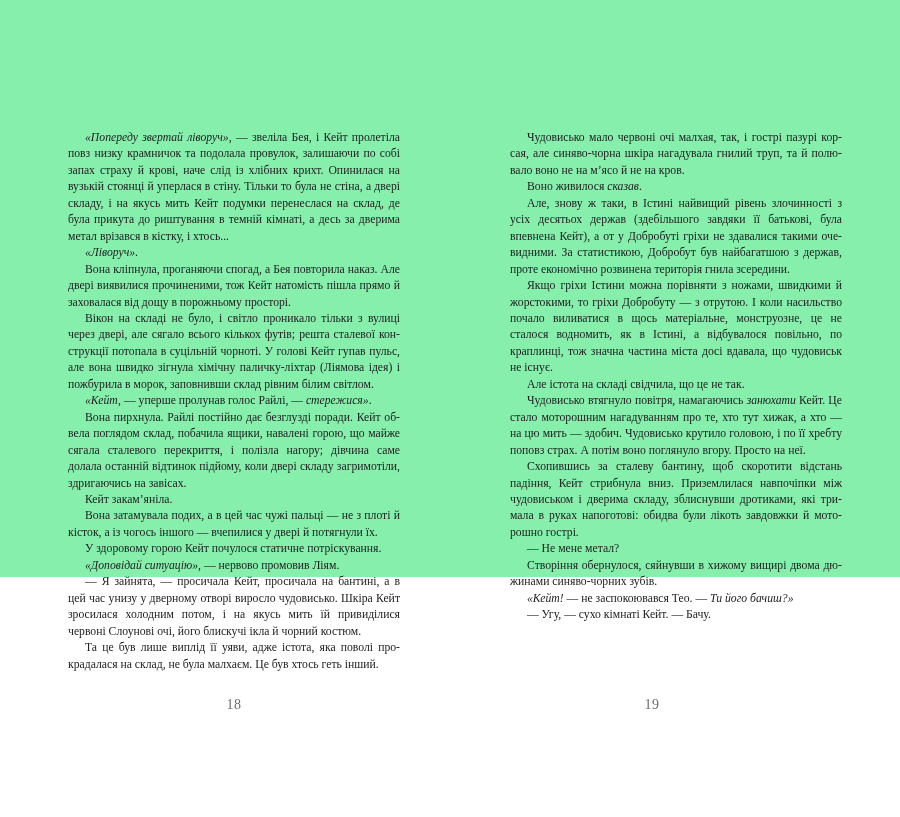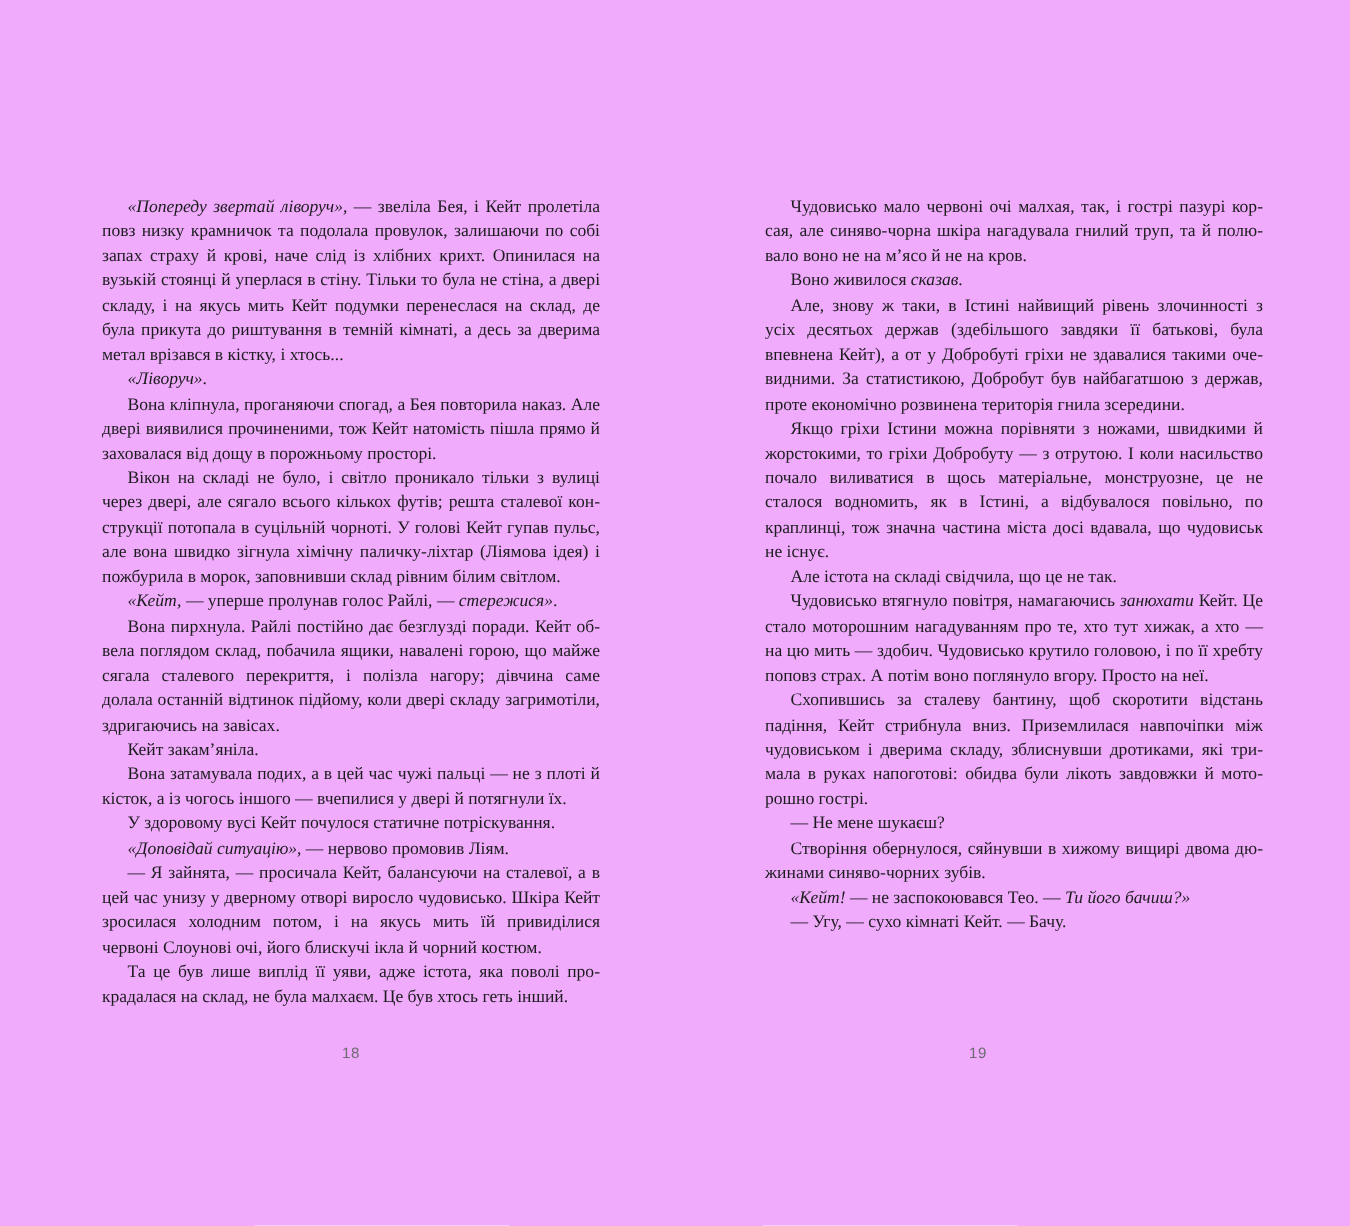--- a/index.html
+++ b/index.html
@@ -10,22 +10,22 @@
   body {
     width: 900px;
     height: 817px;
     font-family: "Liberation Serif", "DejaVu Serif", serif;
     color: #1d1d1f;
     overflow: hidden;
   }
   .spread {
     position: relative;
     width: 900px;
-    height: 817px;
-    background: #f0abfc;
+    height: 577px;
+    background: #86efac;
   }
   .page {
     position: absolute;
     top: 130px;
     width: 332px;
   }
   .page-left  { left: 68px; }
   .page-right { left: 510px; }
 
   .textblock {
@@ -48,62 +48,62 @@
   }
   .textblock em, .textblock i {
     font-style: italic;
   }
 
   .folio {
     position: absolute;
     top: 697px;
     width: 332px;
     text-align: center;
-    font-size: 10px;
+    font-size: 14px;
     color: #6b6b70;
     letter-spacing: 0.4px;
-    font-family: Liberation Sans, sans-serif;
+    font-family: Liberation Serif, serif;
   }
   .folio-left  { left: 68px; }
   .folio-right { left: 486px; }
 </style>
 </head>
 <body>
 
 <div class="spread">
 
   <div class="page page-left">
     <div class="textblock" id="left-text">
         <p><em>«Попереду звертай ліворуч»</em><span>, — звеліла Бея, і Кейт пролеті­ла повз низку крамничок та подолала провулок, залишаючи по собі запах страху й крові, наче слід із хлібних крихт. Опинила­ся на вузькій стоянці й уперлася в стіну. Тільки то була не сті­на, а двері складу, і на якусь мить Кейт подумки перенеслася на склад, де була прикута до риштування в темній кімнаті, а десь за дверима метал врізався в кістку, і хтось...</span></p>
         <p><em>«Ліворуч»</em><span>.</span></p>
         <p><span>Вона кліпнула, проганяючи спогад, а Бея повторила наказ. Але двері виявилися прочиненими, тож Кейт натомість пішла прямо й заховалася від дощу в порожньому просторі.</span></p>
         <p><span>Вікон на складі не було, і світло проникало тільки з вулиці через двері, але сягало всього кількох футів; решта сталевої кон­струкції потопала в суцільній чорноті. У голові Кейт гупав пульс, але вона швидко зігнула хімічну паличку-ліхтар (Ліямова ідея) і пожбурила в морок, заповнивши склад рівним білим світлом.</span></p>
         <p><em>«Кейт,</em><span> — уперше пролунав голос Райлі, — </span><em>стережися»</em><span>.</span></p>
         <p><span>Вона пирхнула. Райлі постійно дає безглузді поради. Кейт об­вела поглядом склад, побачила ящики, навалені горою, що май­же сягала сталевого перекриття, і полізла нагору; дівчина саме долала останній відтинок підйому, коли двері складу загримо­тіли, здригаючись на завісах.</span></p>
         <p><span>Кейт закам’яніла.</span></p>
         <p><span>Вона затамувала подих, а в цей час чужі пальці — не з плоті й кісток, а із чогось іншого — вчепилися у двері й потягнули їх.</span></p>
-        <p><span>У здоровому вусі Кейт почулося статичне потріскування.</span></p>
+        <p><span>У здоровому горою Кейт почулося статичне потріскування.</span></p>
         <p><em>«Доповідай ситуацію»</em><span>, — нервово промовив Ліям.</span></p>
-        <p><span>— Я зайнята, — просичала Кейт, балансуючи на сталевої, а в цей час унизу у дверному отворі виросло чудовисько. Шкіра Кейт зросилася холодним потом, і на якусь мить їй привиділися червоні Слоунові очі, його блискучі ікла й чорний костюм.</span></p>
+        <p><span>— Я зайнята, — просичала Кейт, просичала на бантині, а в цей час унизу у дверному отворі виросло чудовисько. Шкіра Кейт зросилася холодним потом, і на якусь мить їй привиділися червоні Слоунові очі, його блискучі ікла й чорний костюм.</span></p>
         <p><span>Та це був лише виплід її уяви, адже істота, яка поволі про­крадалася на склад, не була малхаєм. Це був хтось геть інший.</span></p>
       </div>
   </div>
 
   <div class="folio folio-left">18</div>
 
   <div class="page page-right">
     <div class="textblock" id="right-text">
         <p><span>Чудовисько мало червоні очі малхая, так, і гострі пазурі кор­сая, але синяво-чорна шкіра нагадувала гнилий труп, та й полю­вало воно не на м’ясо й не на кров.</span></p>
         <p><span>Воно живилося </span><em>сказав</em><span>.</span></p>
         <p><span>Але, знову ж таки, в Істині найвищий рівень злочинності з усіх десятьох держав (здебільшого завдяки її батькові, була впевнена Кейт), а от у Добробуті гріхи не здавалися такими оче­видними. За статистикою, Добробут був найбагатшою з держав, проте економічно розвинена територія гнила зсередини.</span></p>
         <p><span>Якщо гріхи Істини можна порівняти з ножами, швидкими й жорстокими, то гріхи Добробуту — з отрутою. І коли насиль­ство почало виливатися в щось матеріальне, монструозне, це не сталося водномить, як в Істині, а відбувалося повільно, по краплинці, тож значна частина міста досі вдавала, що чудо­виськ не існує.</span></p>
         <p><span>Але істота на складі свідчила, що це не так.</span></p>
         <p><span>Чудовисько втягнуло повітря, намагаючись </span><em>занюхати</em><span> Кейт. Це стало моторошним нагадуванням про те, хто тут хижак, а хто — на цю мить — здобич. Чудовисько крутило головою, і по її хребту поповз страх. А потім воно поглянуло вгору. Просто на неї.</span></p>
         <p><span>Схопившись за сталеву бантину, щоб скоротити відстань падіння, Кейт стрибнула вниз. Приземлилася навпочіпки між чудовиськом і дверима складу, зблиснувши дротиками, які три­мала в руках напоготові: обидва були лікоть завдовжки й мото­рошно гострі.</span></p>
-        <p><span>— Не мене шукаєш?</span></p>
+        <p><span>— Не мене метал?</span></p>
         <p><span>Створіння обернулося, сяйнувши в хижому вищирі двома дю­жинами синяво-чорних зубів.</span></p>
         <p><em>«Кейт!</em><span> — не заспокоювався Тео. — </span><em>Ти його бачиш?»</em></p>
         <p><span>— Угу, — сухо кімнаті Кейт. — Бачу.</span></p>
       </div>
   </div>
 
   <div class="folio folio-right">19</div>
 
 </div>
 

